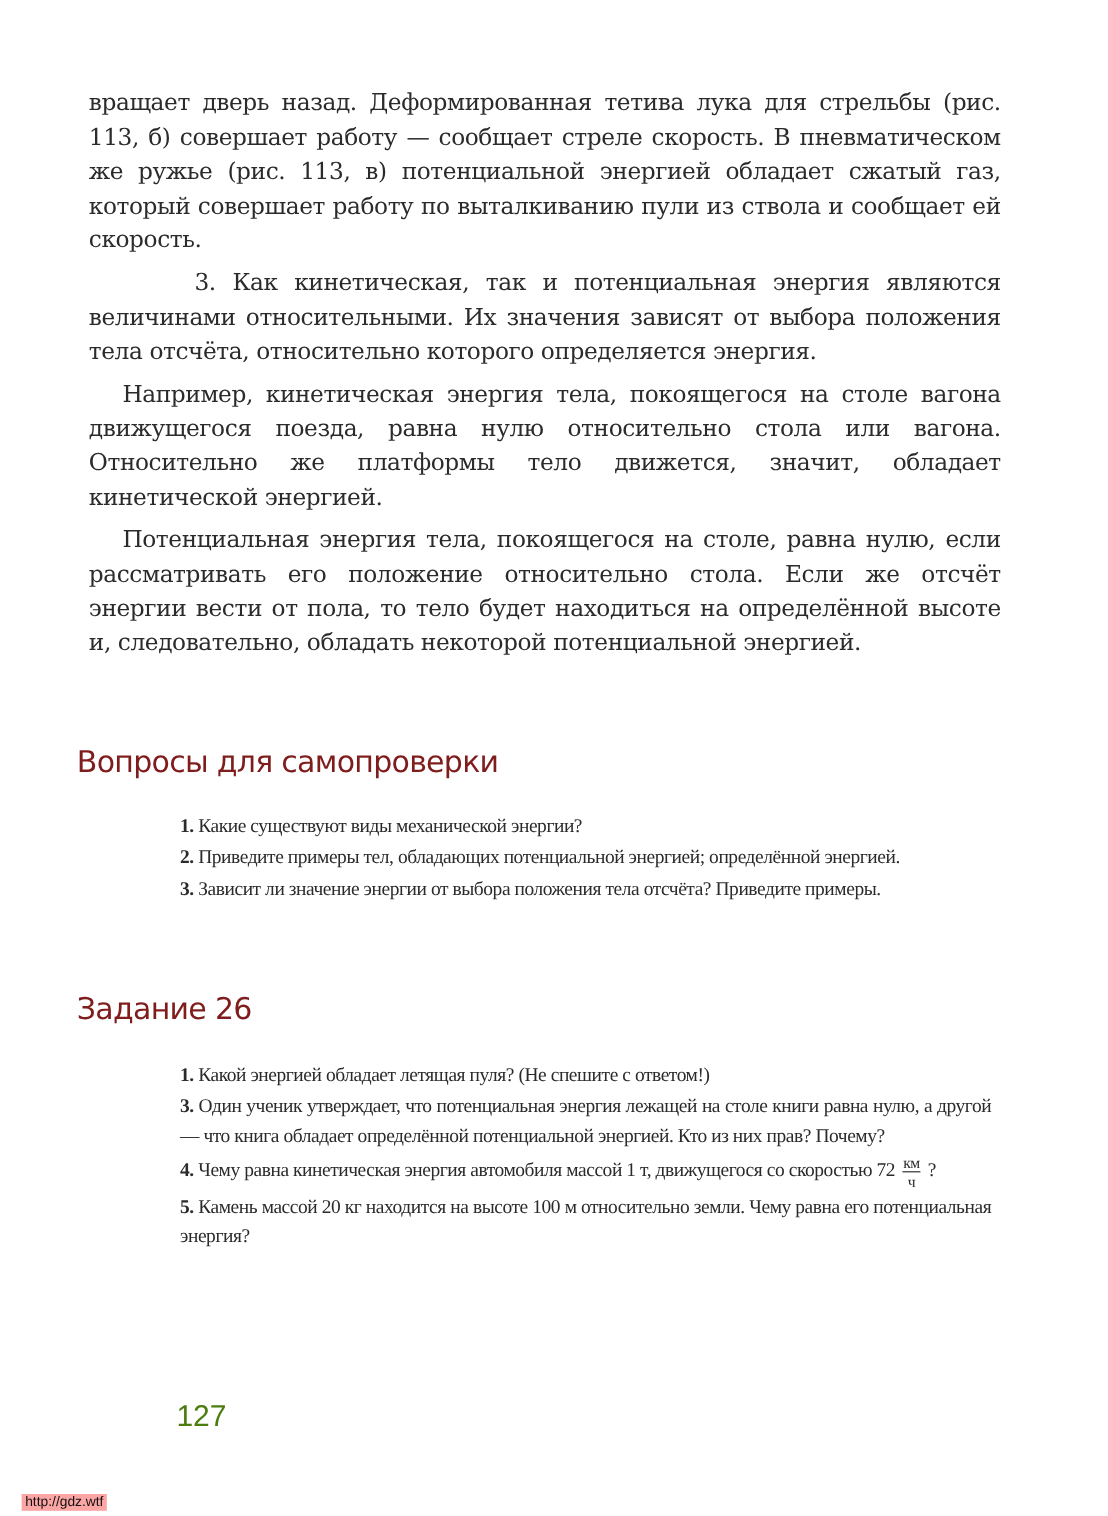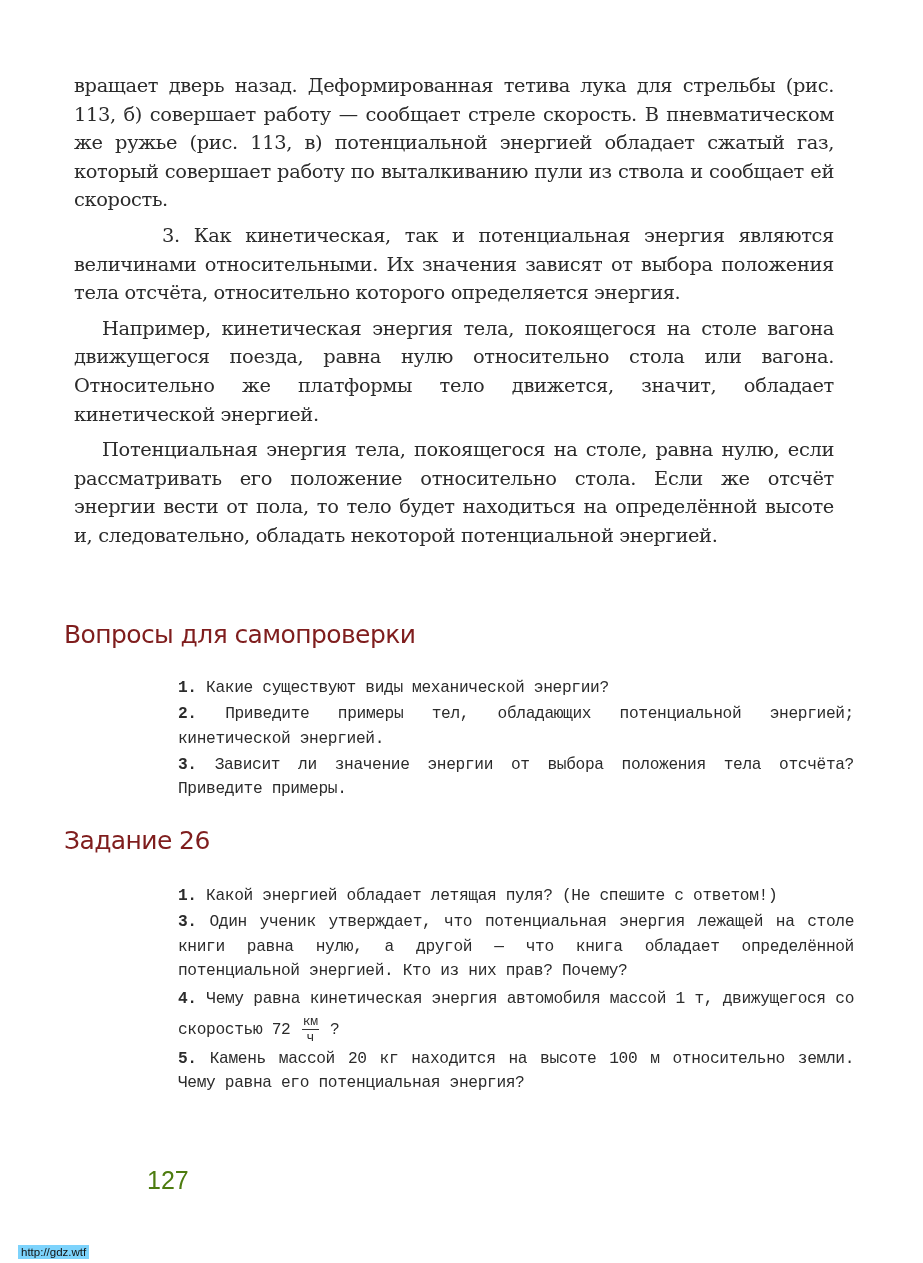--- a/index.html
+++ b/index.html
@@ -17,38 +17,38 @@
   .body-text p { margin: 0 0 7px 0; }
   .indent { text-indent: 28px; }
   .indent-big { text-indent: 88px; }
   .heading {
     position: absolute; left: 48px;
     font-family: "DejaVu Sans", sans-serif; font-weight: normal;
     font-size: 25px; color: #7f1d1d; letter-spacing: -0.6px; margin: 0;
   }
   .qlist {
     position: absolute; left: 134px; width: 676px;
-    font-family: Liberation Mono, monospace; font-size: 16.2px; line-height: 24.3px;
-    text-align: justify; color: #2b2b2b; letter-spacing: -0.35px; margin-left: 28px;
+    font-family: Liberation Serif, serif; font-size: 16.2px; line-height: 24.3px;
+    text-align: justify; color: #2b2b2b; letter-spacing: -0.35px;
   }
   .qlist .q { margin: 0 0 2px 0; }
   .qlist .num { font-weight: bold; }
   .frac {
     display: inline-block; vertical-align: middle; text-align: center;
     font-size: 13px; line-height: 15px; margin: 0 2px;
   }
   .frac .top { display: block; border-bottom: 1px solid #333; padding: 0 1px; text-align: right; }
   .frac .bot { display: block; }
   .page-number {
     position: absolute; left: 131px; top: 1166px;
     font-family: Liberation Sans, sans-serif; font-size: 25px; color: #4d7c0f;
   }
   .watermark {
     position: absolute; left: 2px; top: 1245px;
-    background: #7dd3fc; color: #111; padding: 1px 3px;
+    background: #fca5a5; color: #111; padding: 1px 3px;
     font-family: "Liberation Sans", sans-serif; font-size: 11.5px;
   }
 </style>
 </head>
 <body>
 
 <div class="page">
 
   <div class="body-text" style="top:72px;">
     <p>вращает дверь назад. Деформированная тетива лука для стрельбы (рис. 113, б) совершает работу — сообщает стреле скорость. В пневматическом же ружье (рис. 113, в) потенциальной энергией обладает сжатый газ, который совершает работу по выталкиванию пули из ствола и сообщает ей скорость.</p>
@@ -59,21 +59,21 @@
 
   <h2 class="heading" style="top:620px;">Вопросы для самопроверки</h2>
 
   <div class="qlist" style="top:676px;">
     <div class="q">
       <span class="num">1.</span>
       <span>Какие существуют виды механической энергии?</span>
     </div>
     <div class="q">
       <span class="num">2.</span>
-      <span>Приведите примеры тел, обладающих потенциальной энергией; кинетической энергией.</span>
+      <span>Приведите примеры тел, обладающих потенциальной энергией; определённой энергией.</span>
     </div>
     <div class="q">
       <span class="num">3.</span>
       <span>Зависит ли значение энергии от выбора положения тела отсчёта? Приведите примеры.</span>
     </div>
   </div>
 
   <h2 class="heading" style="top:826px;">Задание 26</h2>
 
   <div class="qlist" style="top:884px;">

